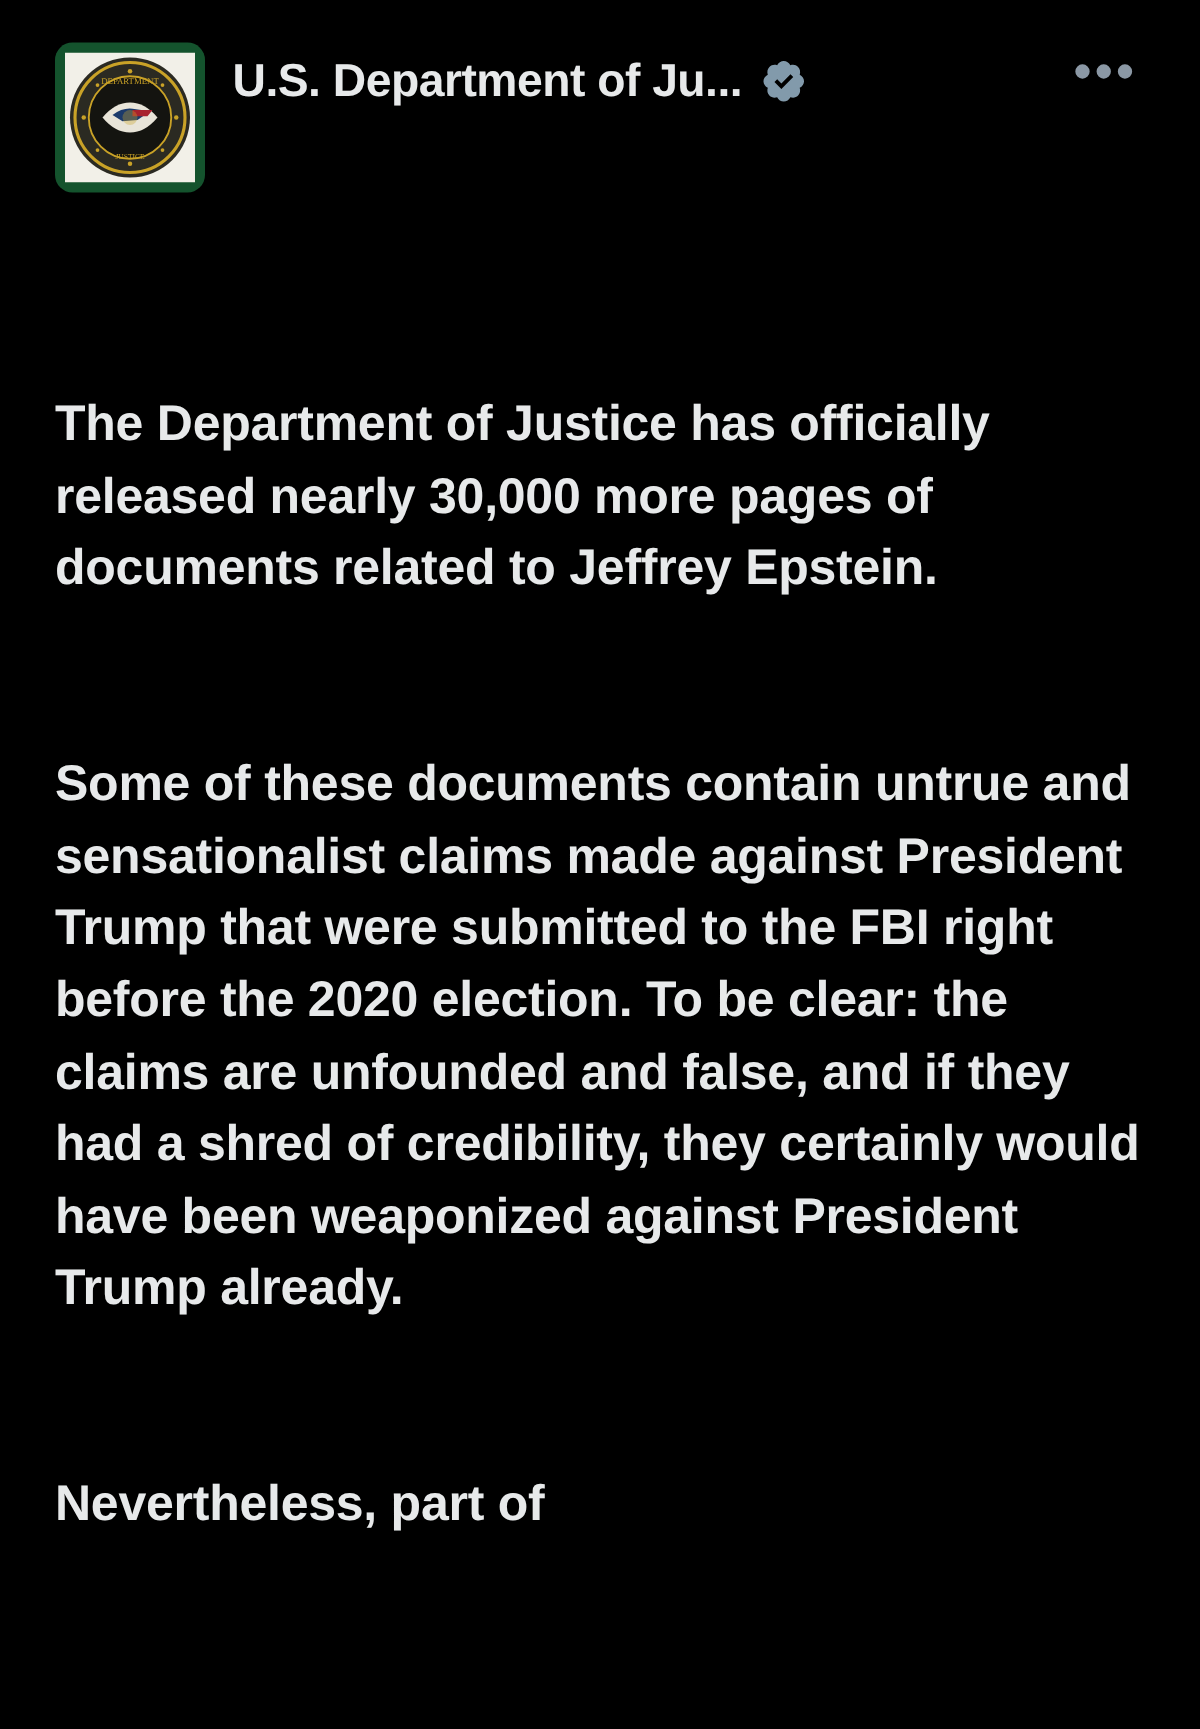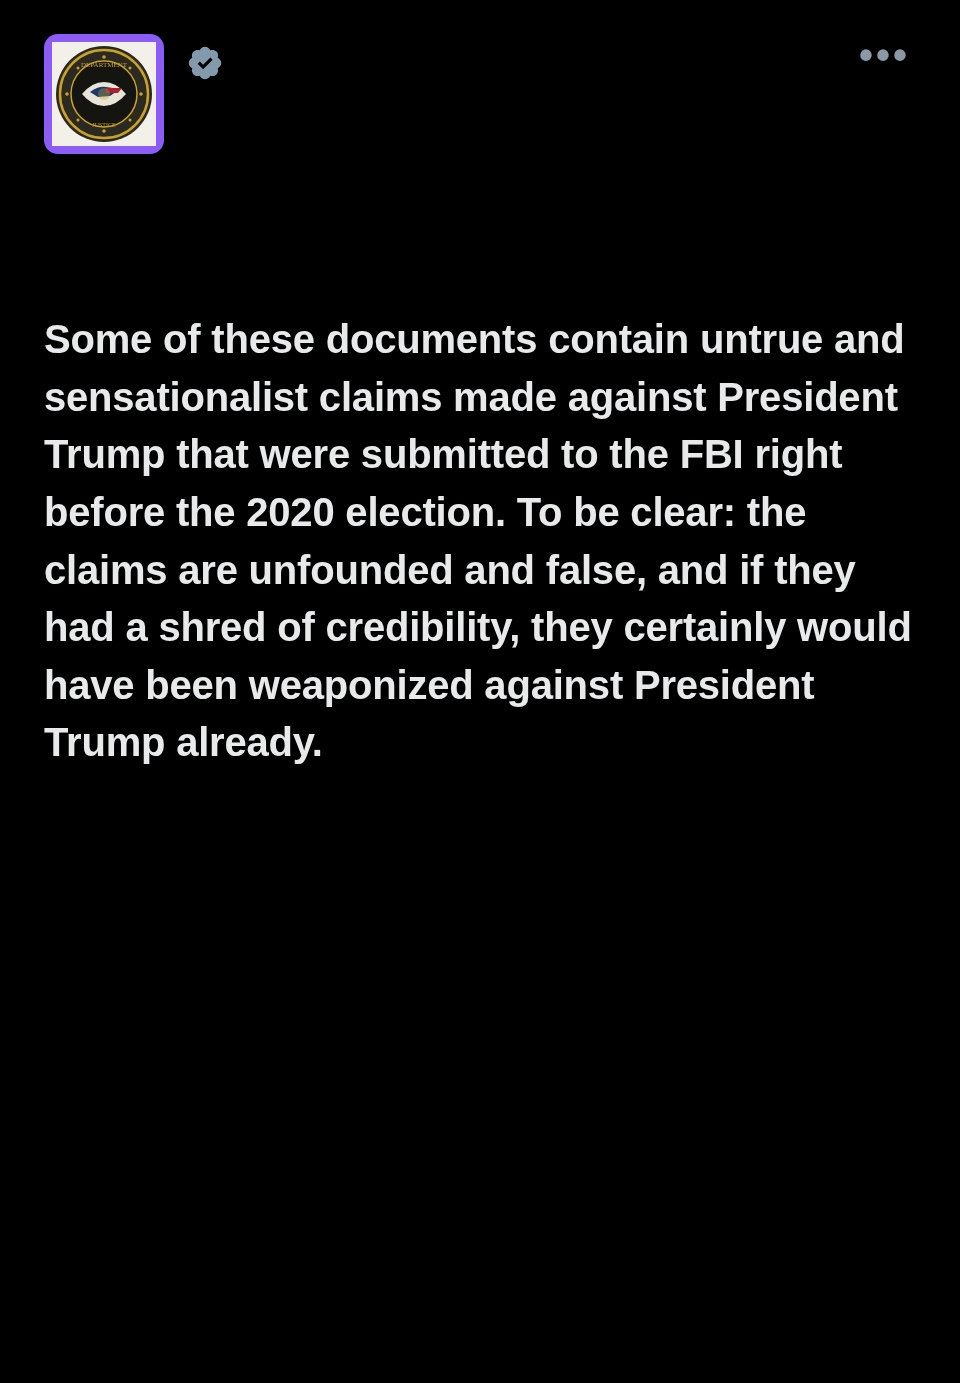--- a/index.html
+++ b/index.html
@@ -25,21 +25,21 @@
   .tweet-header {
     display: flex;
     align-items: flex-start;
     gap: 22px;
   }
 
   .avatar {
     width: 120px;
     height: 120px;
     border-radius: 14px;
-    background: #8b5cf6;
+    background: #14532d;
     flex: 0 0 auto;
     display: flex;
     align-items: center;
     justify-content: center;
     overflow: hidden;
   }
   .avatar svg { display: block; }
 
   .name-block {
     display: flex;
@@ -133,27 +133,30 @@
           <circle cx="26" cy="78" r="1.5"></circle>
           <circle cx="78" cy="78" r="1.5"></circle>
         </g>
         <text x="52" y="25" font-size="7" fill="#c9a227" text-anchor="middle" font-family="Liberation Serif, serif">DEPARTMENT</text>
         <text x="52" y="85" font-size="6" fill="#c9a227" text-anchor="middle" font-family="Liberation Serif, serif">JUSTICE</text>
       </svg>
     </div>
 
     <div class="name-block">
       <div class="name-row">
+        <span class="display-name">U.S. Department of Ju...</span>
         <svg class="verified-badge" viewBox="0 0 24 24">
           <path fill="#829aab" d="M22.25 12c0-1.43-.88-2.67-2.19-3.34.46-1.39.2-2.9-.81-3.91s-2.52-1.27-3.91-.81C14.67 2.62 13.43 1.75 12 1.75s-2.67.88-3.34 2.19c-1.39-.46-2.9-.2-3.91.81s-1.27 2.52-.81 3.91C2.62 9.33 1.75 10.57 1.75 12s.88 2.67 2.19 3.34c-.46 1.39-.2 2.9.81 3.91s2.52 1.27 3.91.81c.67 1.31 1.91 2.19 3.34 2.19s2.67-.88 3.34-2.19c1.39.46 2.9.2 3.91-.81s1.27-2.52.81-3.91c1.31-.67 2.19-1.91 2.19-3.34z"></path>
           <path fill="#000000" d="M10.8 15.9l-3.5-3.5 1.4-1.4 2.1 2.1 4.6-4.6 1.4 1.4-6 6z"></path>
         </svg>
         <span class="more-icon">•••</span>
       </div>
     </div>
 
   </div>
 
   <div class="tweet-body">
+    <div class="para">The Department of Justice has officially released nearly 30,000 more pages of documents related to Jeffrey Epstein.</div>
     <div class="para">Some of these documents contain untrue and sensationalist claims made against President Trump that were submitted to the FBI right before the 2020 election. To be clear: the claims are unfounded and false, and if they had a shred of credibility, they certainly would have been weaponized against President Trump already.</div>
+    <div class="para">Nevertheless, part of</div>
   </div>
 
 </div>
 
 </body></html>

